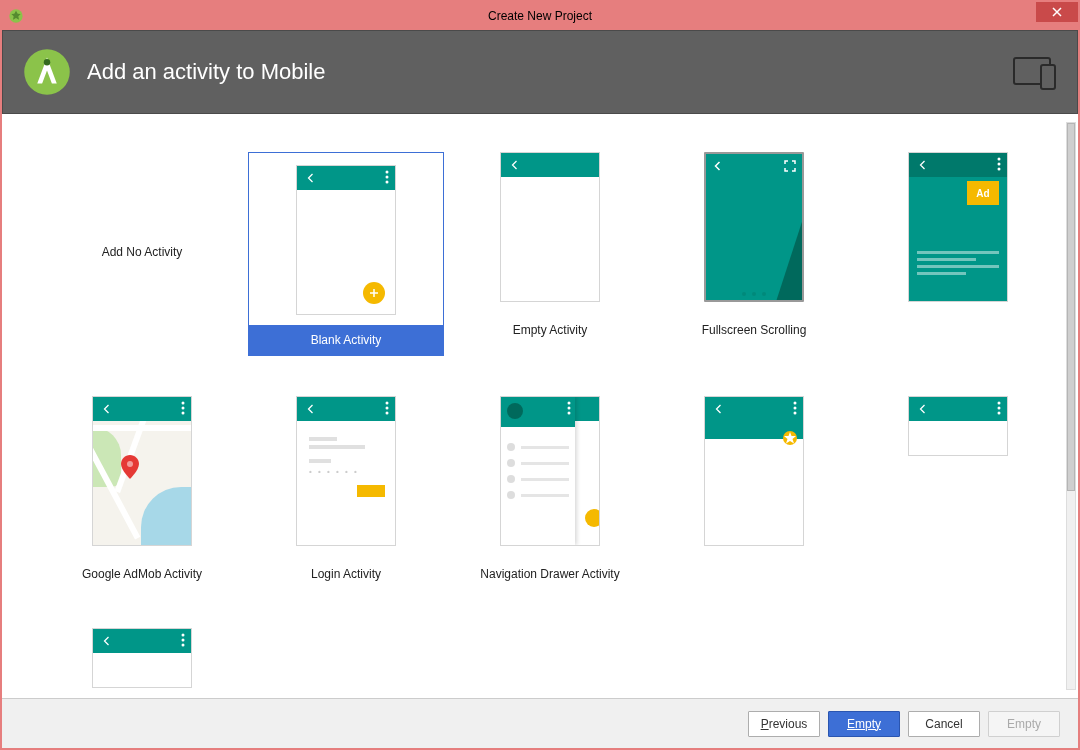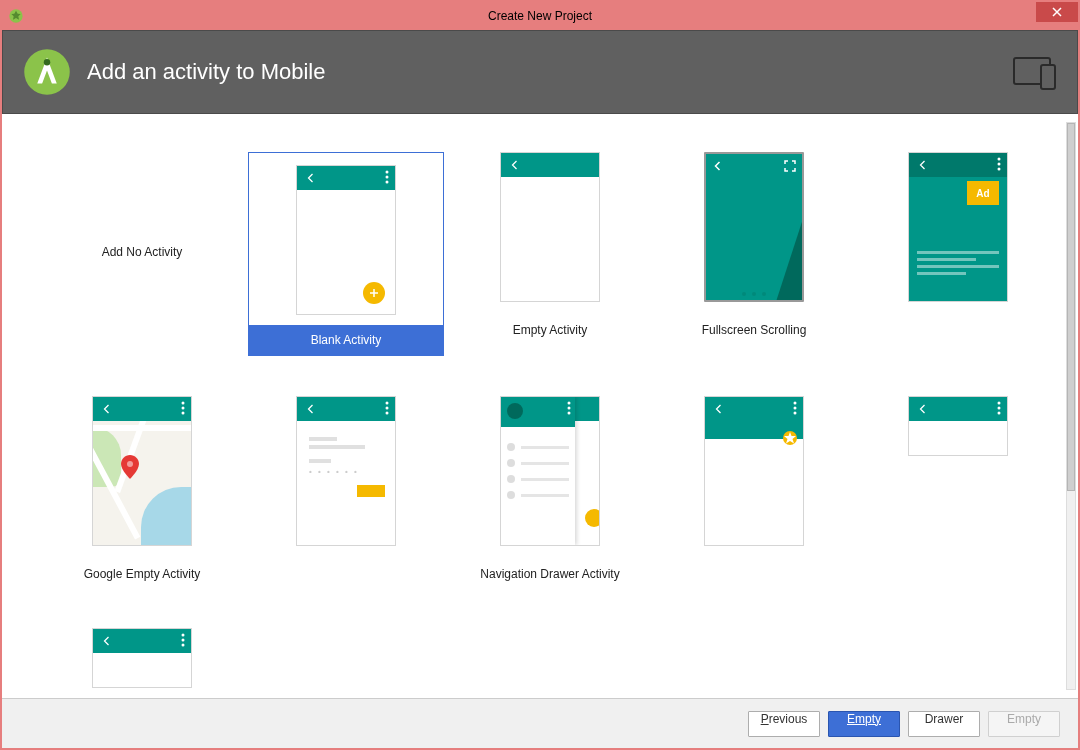--- a/index.html
+++ b/index.html
@@ -28,21 +28,21 @@
   .cell.selected { border: 1px solid #3d6fd6; padding: 0; }
   .cell.selected .label-bar { background: #3d6fd6; color: #fff; margin-top: 0; height: 30px; }
   .cell.selected .thumb-frame { padding: 12px 0 10px 0; display:flex; justify-content:center; width:100%;}
   .thumb-frame { display:flex; justify-content:center; width:100%; }
   .appbar { height: 24px; background: #009688; display: flex; align-items: center; padding: 0 8px; position: relative; }
   .appbar .back { width: 12px; height: 12px; }
   .appbar .dots { position: absolute; right: 6px; top: 4px; }
   .fab { position: absolute; width: 22px; height: 22px; border-radius: 50%; background: #f5b900; bottom: 10px; right: 10px; display:flex;align-items:center;justify-content:center;}
   .fab.orange { background: #f5b900; }
   .footer { height: 50px; background: #f0f0f0; border-top: 1px solid #ccc; display: flex; align-items: center; justify-content: flex-end; padding: 0 18px; gap: 8px; }
-  .btn { min-width: 72px; height: 26px; border: 1px solid #adadad; background: #fff; font-size: 12px; color: #333; display:inline-flex; justify-content:center; padding:0 10px; border-radius:1px; cursor:pointer;}
+  .btn { min-width: 72px; height: 26px; border: 1px solid #adadad; background: #fff; font-size: 12px; color: #333; display:inline-flex; align-items:center; justify-content:center; padding:0 10px; border-radius:1px; cursor:pointer;}
   .btn.primary { background: #3d6fd6; border-color: #2a55b0; color: #fff; }
   .btn.primary span { text-decoration: underline; }
   .btn.disabled { color: #aaa; border-color: #d0d0d0; background: #f5f5f5; cursor: default; }
   .btn .mn { text-decoration: underline; }
   
   .admob-bg { position:absolute; inset:0; background:#009688; }
   .admob-ad { position:absolute; right:8px; top:28px; width:32px; height:24px; background:#f5b900; color:#fff; font-size:10px; display:flex;align-items:center;justify-content:center;}
   .admob-lines span { display:block; height:3px; background: rgba(255,255,255,0.45); margin: 4px 8px; }
   .admob-lines { position:absolute; bottom:22px; left:0; right:0;}
   
@@ -229,21 +229,21 @@
                     <circle cx="2" cy="7" r="1.5" fill="#fff"></circle>
                     <circle cx="2" cy="12" r="1.5" fill="#fff"></circle>
                   </svg>
             </div>
             <svg class="pin" width="18" height="24" viewBox="0 0 18 24">
                   <path d="M9 0 C4 0 0 4 0 9 C0 15 9 24 9 24 S18 15 18 9 C18 4 14 0 9 0" fill="#e53935"></path>
                   <circle cx="9" cy="9" r="3" fill="#fff" opacity="0.5"></circle>
                 </svg>
           </div>
             </div>
-          <div class="label-bar">Google Empty Activity</div>
+          <div class="label-bar">Google AdMob Activity</div>
         </div>
 
         <div class="cell">
           <div class="thumb-frame">
               <div class="thumb">
             <div class="appbar">
               <svg class="back" viewBox="0 0 24 24">
                     <path d="M15 4 L7 12 L15 20" stroke="#fff" stroke-width="2.5" fill="none"></path>
                   </svg>
               <svg class="dots" width="4" height="14" viewBox="0 0 4 14">
@@ -254,20 +254,21 @@
             </div>
             <div class="login-lines">
                   <span style="width:50%"></span>
                   <span></span>
                   <span style="width:40%;margin-top:10px;"></span>
                 </div>
             <div class="login-dots">• • • • • •</div>
             <div class="login-btn"></div>
           </div>
             </div>
+          <div class="label-bar">Login Activity</div>
         </div>
 
 
         <div class="cell">
           <div class="thumb-frame">
               <div class="thumb">
             <div class="nd">
               <div class="peek">
                     <div class="ab"></div>
                   </div>
@@ -370,19 +371,19 @@
   </div>
 
   <div class="footer">
     <button class="btn">
         <span><span class="mn">P</span><span>revious</span></span>
       </button>
     <button class="btn primary">
         <span>Empty</span>
       </button>
     <button class="btn">
-        <span>Drawer</span>
+        <span>Cancel</span>
       </button>
     <button class="btn disabled">
         <span>Empty</span>
       </button>
   </div>
 </div>
 
 </body></html>

